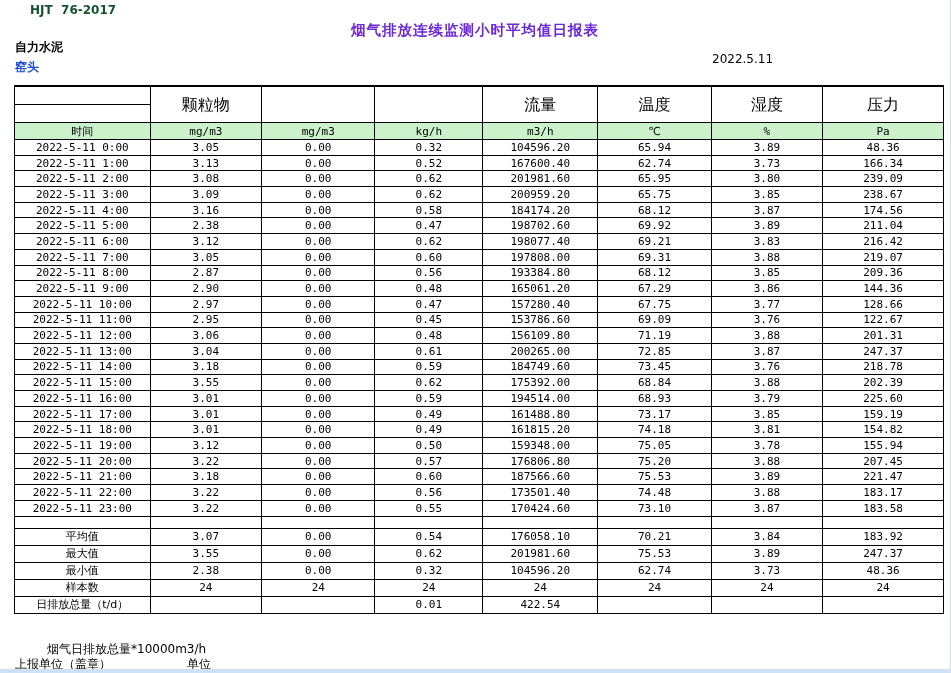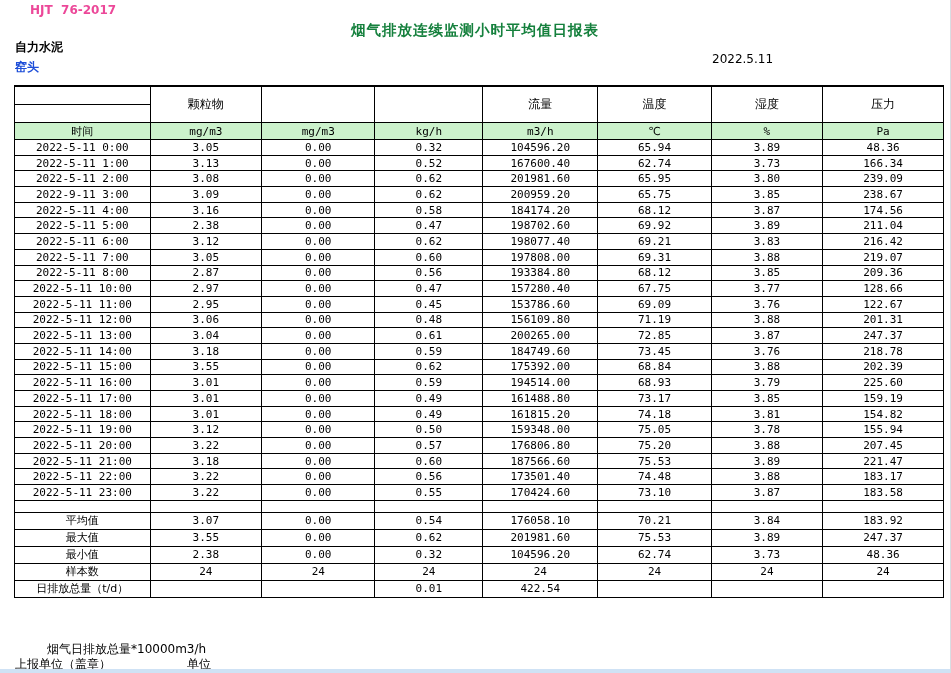--- a/index.html
+++ b/index.html
@@ -11,30 +11,30 @@
     height: 673px;
     background: #ffffff;
     overflow: hidden;
     border-right: 1px solid #d9dde2;
   }
   .standard-code {
     position: absolute;
     left: 30px; top: 3px;
     font-size: 12px; font-weight: bold;
     white-space: pre;
-    color: #ec4899;
+    color: #14532d;
   }
   .page-title {
     position: absolute;
     left: 0; top: 21px;
     width: 100%;
     text-align: center;
     font-size: 14.5px;
     font-weight: bold;
-    color: #15803d;
+    color: #6d28d9;
     letter-spacing: 1px;
   }
   .company-name {
     position: absolute;
     left: 15px; top: 39px;
     font-size: 12px; font-weight: bold; color: #000;
   }
   .location-name {
     position: absolute;
     left: 15px; top: 59px;
@@ -59,21 +59,21 @@
     text-align: center;
     vertical-align: middle;
     font-size: 11px;
     line-height: 1;
     color: #000;
     font-family: "DejaVu Sans Mono", "DejaVu Sans", monospace;
     overflow: hidden;
     white-space: nowrap;
     padding: 0;
   }
-  tr.group-header td { height: 35px; font-size: 12px; font-family: Liberation Mono, monospace; margin-top: 44px; }
+  tr.group-header td { height: 35px; font-size: 16px; font-family: Liberation Sans, sans-serif; margin-top: 44px; }
   tr.group-header td.time-group { padding: 0; }
   .time-group .half { height: 17.5px; }
   .time-group .half:first-child { border-bottom: 1px solid #000; }
   tr.unit-row td {
     height: 17px;
     background: var(--header-green, #ccf2cc);
     font-size: 11px;
   }
   tr.data-row td { height: 15.7px; }
   tr.spacer-row td { height: 12px; }
@@ -177,21 +177,21 @@
           <td>2022-5-11 2:00</td>
           <td>3.08</td>
           <td>0.00</td>
           <td>0.62</td>
           <td>201981.60</td>
           <td>65.95</td>
           <td>3.80</td>
           <td>239.09</td>
         </tr>
         <tr class="data-row">
-          <td>2022-9-11 3:00</td>
+          <td>2022-5-11 3:00</td>
           <td>3.09</td>
           <td>0.00</td>
           <td>0.62</td>
           <td>200959.20</td>
           <td>65.75</td>
           <td>3.85</td>
           <td>238.67</td>
         </tr>
         <tr class="data-row">
           <td>2022-5-11 4:00</td>
@@ -235,20 +235,30 @@
         </tr>
         <tr class="data-row">
           <td>2022-5-11 8:00</td>
           <td>2.87</td>
           <td>0.00</td>
           <td>0.56</td>
           <td>193384.80</td>
           <td>68.12</td>
           <td>3.85</td>
           <td>209.36</td>
+        </tr>
+        <tr class="data-row">
+          <td>2022-5-11 9:00</td>
+          <td>2.90</td>
+          <td>0.00</td>
+          <td>0.48</td>
+          <td>165061.20</td>
+          <td>67.29</td>
+          <td>3.86</td>
+          <td>144.36</td>
         </tr>
         <tr class="data-row">
           <td>2022-5-11 10:00</td>
           <td>2.97</td>
           <td>0.00</td>
           <td>0.47</td>
           <td>157280.40</td>
           <td>67.75</td>
           <td>3.77</td>
           <td>128.66</td>

